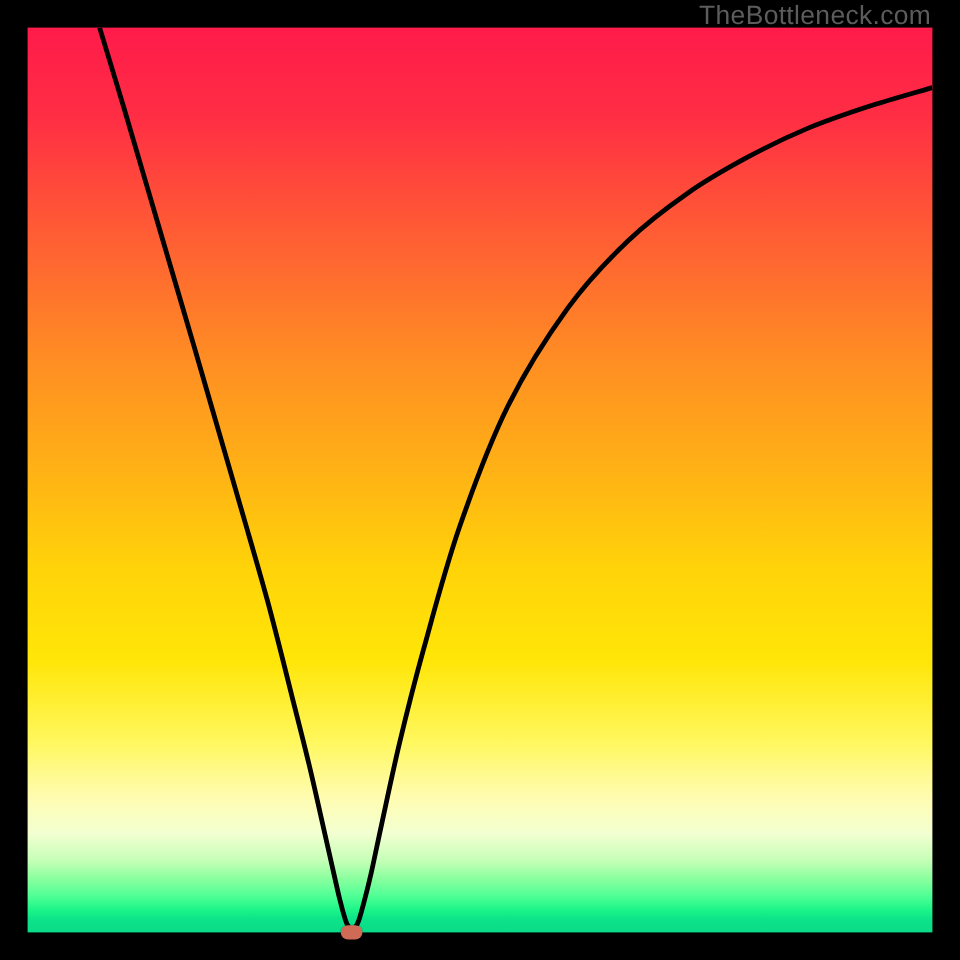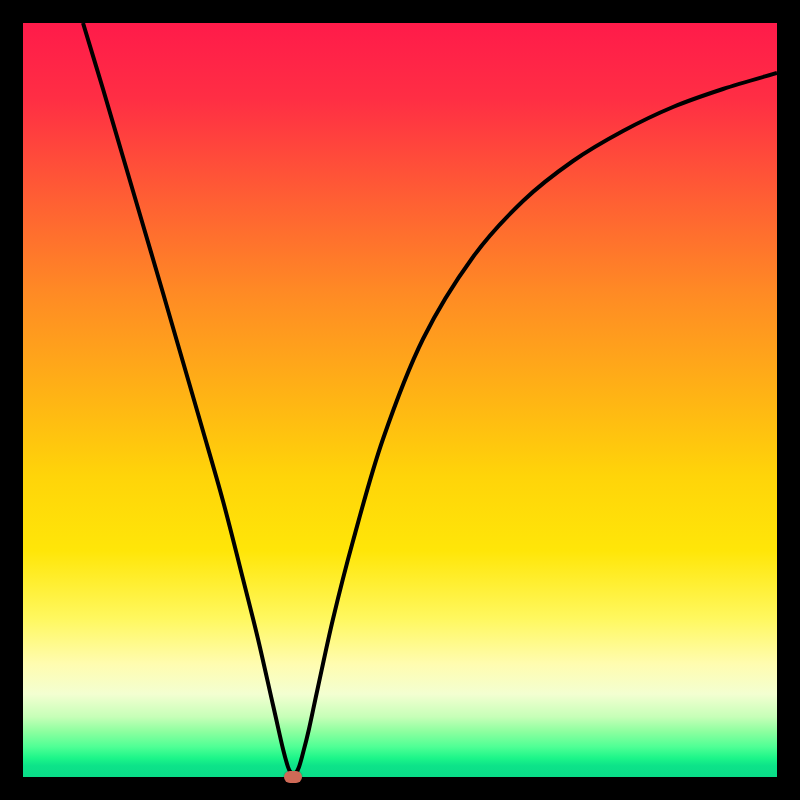--- a/index.html
+++ b/index.html
@@ -81,14 +81,15 @@
   <div class="plot">
 
     <svg class="curve-svg" viewBox="0 0 754 754" preserveAspectRatio="none">
       <path id="curvePath" class="curve-path" d="M 60 0 C 63.3 11.0 73.3 43.7 80.0 66.0 C 86.7 88.3 93.3 111.3 100.0 134.0 C 106.7 156.7 113.3 179.3 120.0 202.0 C 126.7 224.7 133.3 247.2 140.0 270.0 C 146.7 292.8 153.3 316.0 160.0 339.0 C 166.7 362.0 173.3 384.8 180.0 408.0 C 186.7 431.2 193.3 453.3 200.0 478.0 C 206.7 502.7 214.2 533.0 220.0 556.0 C 225.8 579.0 230.0 595.0 235.0 616.0 C 240.0 637.0 245.8 663.7 250.0 682.0 C 254.2 700.3 257.5 715.7 260.0 726.0 C 262.5 736.3 263.7 740.0 265.0 744.0 C 266.3 748.0 267.2 748.7 268.0 750.0 C 268.8 751.3 269.2 752.0 270.0 752.0 C 270.8 752.0 272.0 751.3 273.0 750.0 C 274.0 748.7 274.8 747.3 276.0 744.0 C 277.2 740.7 278.3 736.3 280.0 730.0 C 281.7 723.7 283.5 717.0 286.0 706.0 C 288.5 695.0 291.0 682.3 295.0 664.0 C 299.0 645.7 304.2 620.3 310.0 596.0 C 315.8 571.7 321.7 548.0 330.0 518.0 C 338.3 488.0 348.3 449.7 360.0 416.0 C 371.7 382.3 385.0 346.3 400.0 316.0 C 415.0 285.7 433.3 257.0 450.0 234.0 C 466.7 211.0 483.3 194.0 500.0 178.0 C 516.7 162.0 533.3 149.7 550.0 138.0 C 566.7 126.3 583.3 117.0 600.0 108.0 C 616.7 99.0 633.3 91.0 650.0 84.0 C 666.7 77.0 682.7 71.7 700.0 66.0 C 717.3 60.3 745.0 52.7 754.0 50.0 "></path>
     </svg>
 
     <div id="marker" class="marker" style="left: 261px; top: 747.5px;"></div>
 
   </div>
 
+  <div class="watermark">TheBottleneck.com</div>
 
 </div>
 
 </body></html>

